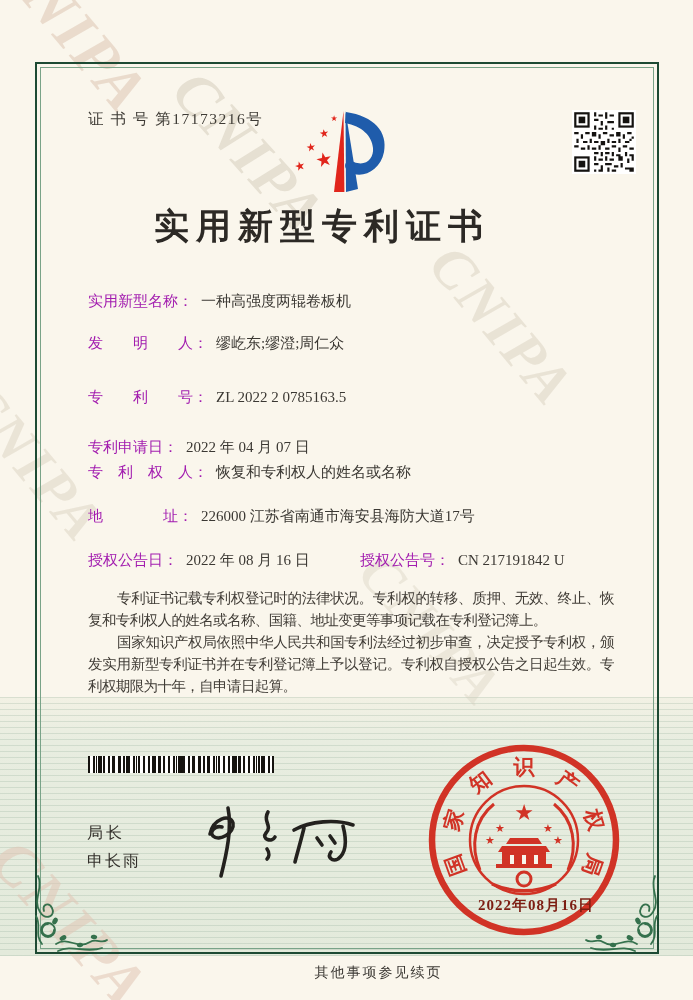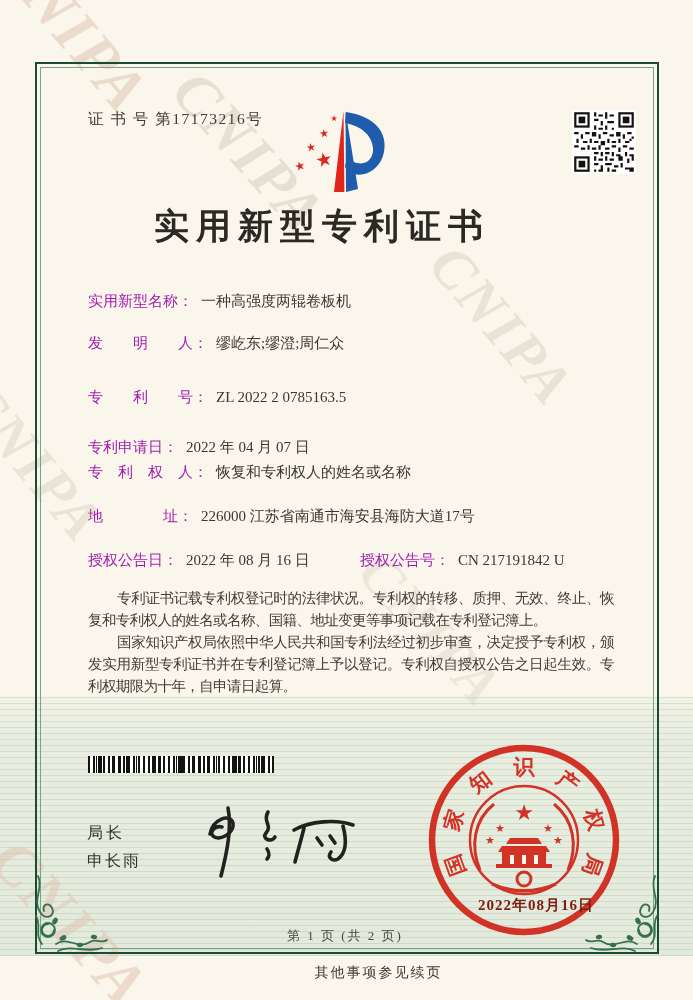--- a/index.html
+++ b/index.html
@@ -246,16 +246,15 @@
       <path d="M30,77 C44,70 58,80 74,74"></path>
     </g>
     <g fill="#35714d">
       <ellipse cx="27" cy="47" rx="2.4" ry="3.6" transform="rotate(30 27 47)"></ellipse>
       <ellipse cx="35" cy="64" rx="2.4" ry="3.6" transform="rotate(60 35 64)"></ellipse>
       <ellipse cx="52" cy="71" rx="2.2" ry="3.2" transform="rotate(80 52 71)"></ellipse>
       <ellipse cx="66" cy="63" rx="2.2" ry="3.2" transform="rotate(100 66 63)"></ellipse>
     </g>
   </svg>
 
-  <div class="abs page-info">第 1 页 (共 2 页)</div>
   <div class="abs note">其他事项参见续页</div>
 
 </div>
 
 </body></html>

